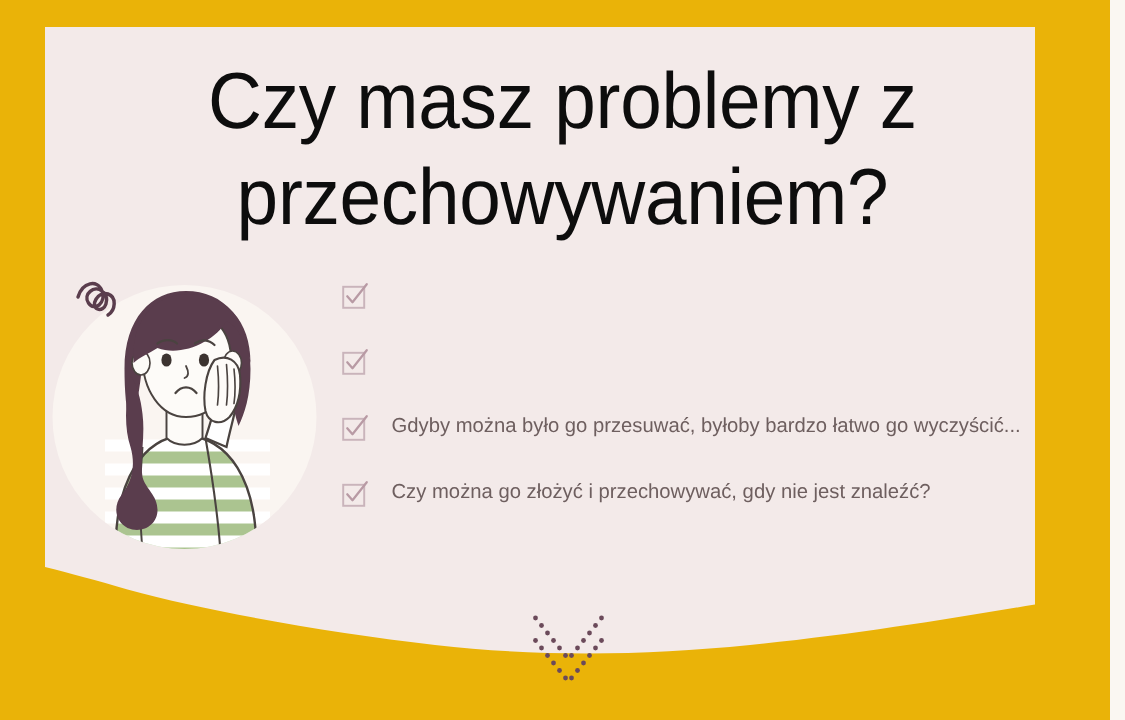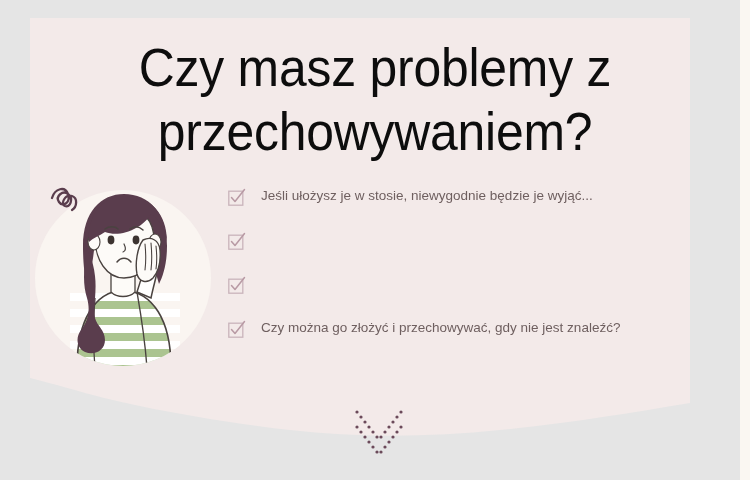--- a/index.html
+++ b/index.html
@@ -11,21 +11,21 @@
     height: 480px;
     overflow: hidden;
     font-family: "Liberation Sans", sans-serif;
     background: #faf7f2;
   }
 
   #page {
     position: relative;
     width: 740px;
     height: 480px;
-    background: #e5e5e5;
+    background: #eab308;
     overflow: hidden;
   }
 
   
   .panel-wrap {
     position: absolute;
     left: 30px;
     top: 18px;
     width: 660px;
     height: 440px;
@@ -203,39 +203,39 @@
 
   <div class="checklist">
 
     <div class="check-row">
       <span class="check-box">
         <svg width="17" height="17" viewBox="0 0 17 17">
           <rect x="0.8" y="2.2" width="14" height="14" fill="none" stroke="#c9b4bb" stroke-width="1.3"></rect>
           <path d="M3.5,8.5 L7,12.5 L16.5,0.5" fill="none" stroke="#b89aa4" stroke-width="1.5" stroke-linecap="round" stroke-linejoin="round"></path>
         </svg>
       </span>
-      <span class="check-text">Jeśli ułożysz je w stosie, niewygodnie będzie je wyjąć...</span>
-    </div>
-
-    <div class="check-row">
-      <span class="check-box">
-        <svg width="17" height="17" viewBox="0 0 17 17">
-          <rect x="0.8" y="2.2" width="14" height="14" fill="none" stroke="#c9b4bb" stroke-width="1.3"></rect>
-          <path d="M3.5,8.5 L7,12.5 L16.5,0.5" fill="none" stroke="#b89aa4" stroke-width="1.5" stroke-linecap="round" stroke-linejoin="round"></path>
-        </svg>
-      </span>
-    </div>
-
-    <div class="check-row">
-      <span class="check-box">
-        <svg width="17" height="17" viewBox="0 0 17 17">
-          <rect x="0.8" y="2.2" width="14" height="14" fill="none" stroke="#c9b4bb" stroke-width="1.3"></rect>
-          <path d="M3.5,8.5 L7,12.5 L16.5,0.5" fill="none" stroke="#b89aa4" stroke-width="1.5" stroke-linecap="round" stroke-linejoin="round"></path>
-        </svg>
-      </span>
+    </div>
+
+    <div class="check-row">
+      <span class="check-box">
+        <svg width="17" height="17" viewBox="0 0 17 17">
+          <rect x="0.8" y="2.2" width="14" height="14" fill="none" stroke="#c9b4bb" stroke-width="1.3"></rect>
+          <path d="M3.5,8.5 L7,12.5 L16.5,0.5" fill="none" stroke="#b89aa4" stroke-width="1.5" stroke-linecap="round" stroke-linejoin="round"></path>
+        </svg>
+      </span>
+    </div>
+
+    <div class="check-row">
+      <span class="check-box">
+        <svg width="17" height="17" viewBox="0 0 17 17">
+          <rect x="0.8" y="2.2" width="14" height="14" fill="none" stroke="#c9b4bb" stroke-width="1.3"></rect>
+          <path d="M3.5,8.5 L7,12.5 L16.5,0.5" fill="none" stroke="#b89aa4" stroke-width="1.5" stroke-linecap="round" stroke-linejoin="round"></path>
+        </svg>
+      </span>
+      <span class="check-text">Gdyby można było go przesuwać, byłoby bardzo łatwo go wyczyścić...</span>
     </div>
 
     <div class="check-row">
       <span class="check-box">
         <svg width="17" height="17" viewBox="0 0 17 17">
           <rect x="0.8" y="2.2" width="14" height="14" fill="none" stroke="#c9b4bb" stroke-width="1.3"></rect>
           <path d="M3.5,8.5 L7,12.5 L16.5,0.5" fill="none" stroke="#b89aa4" stroke-width="1.5" stroke-linecap="round" stroke-linejoin="round"></path>
         </svg>
       </span>
       <span class="check-text">Czy można go złożyć i przechowywać, gdy nie jest znaleźć?</span>

